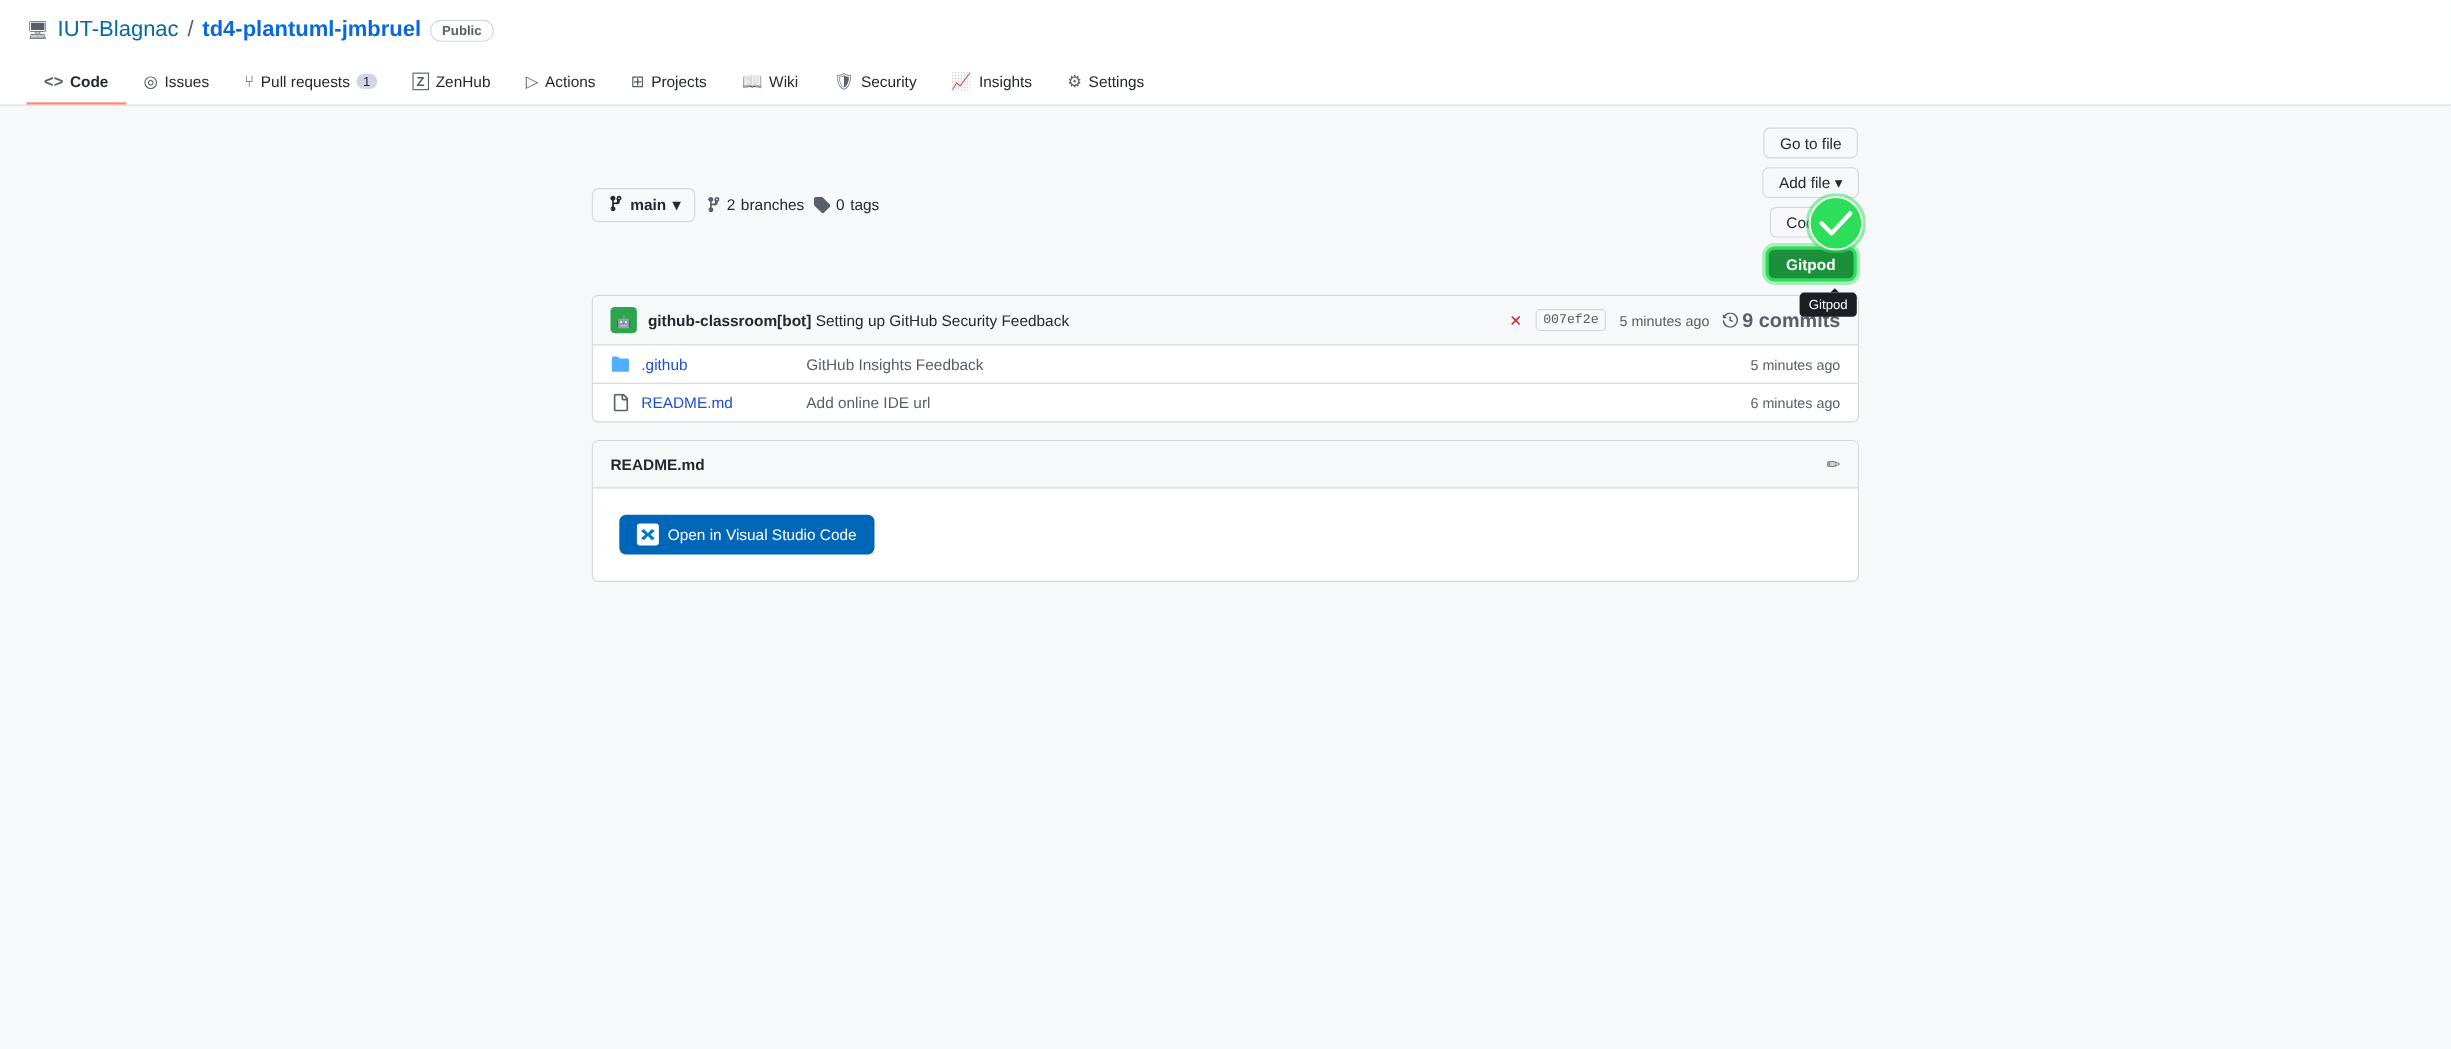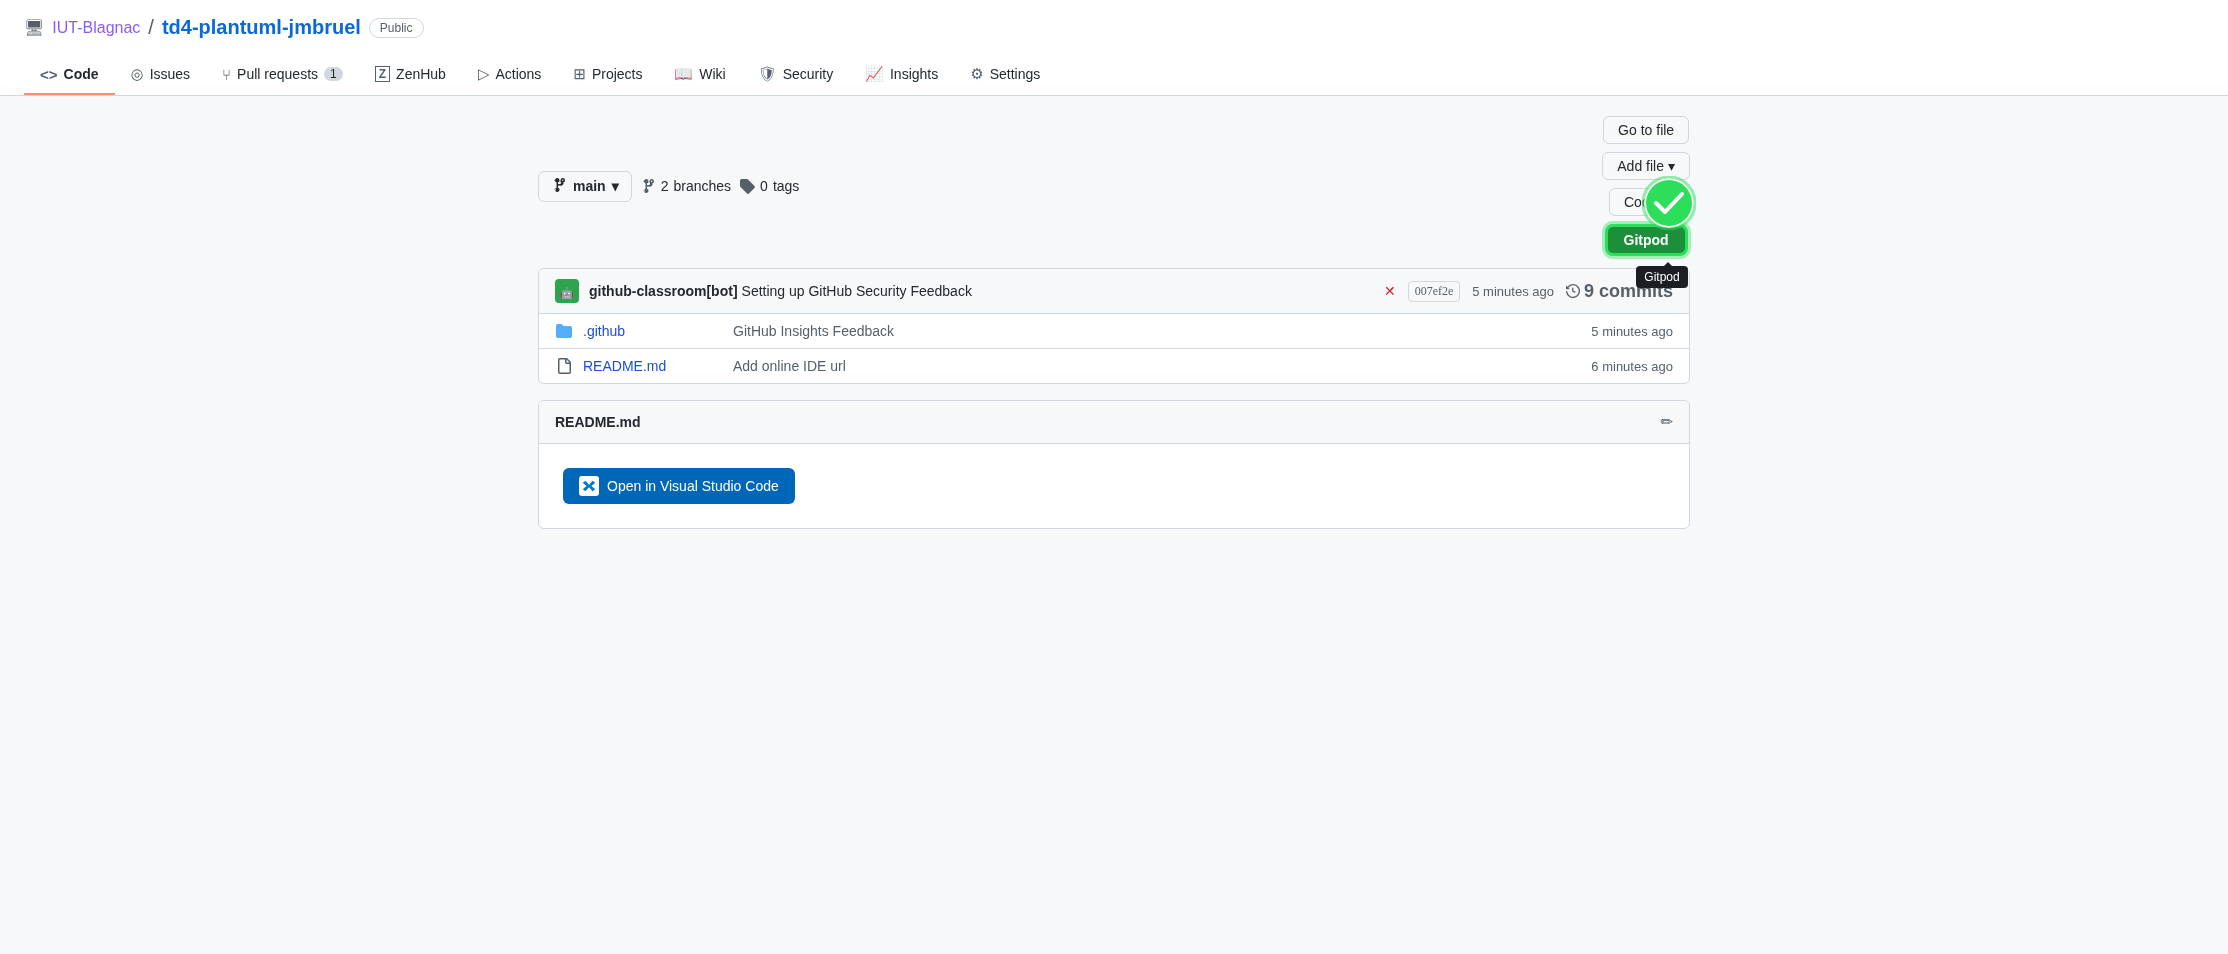--- a/index.html
+++ b/index.html
@@ -25,43 +25,43 @@
       align-items: center;
       gap: 8px;
       margin-bottom: 12px;
       padding-bottom: 4px;
     }
     .repo-icon {
       color: #57606a;
       font-size: 16px;
     }
     .repo-owner {
-      color: #8b5cf6;
+      color: #0369a1;
       font-weight: 400;
-      font-size: 16px;
+      font-size: 20px;
       text-decoration: none;
     }
     .repo-sep {
       color: #57606a;
       font-size: 20px;
       font-weight: 300;
     }
     .repo-name {
       color: #0969da;
       font-weight: 600;
       font-size: 20px;
       text-decoration: none;
     }
     .repo-visibility-badge {
       border: 1px solid #d0d7de;
       border-radius: 20px;
       padding: 2px 10px;
       font-size: 12px;
       color: #57606a;
-      font-weight: 400;
+      font-weight: 700;
     }
     
     .repo-nav {
       display: flex;
       align-items: center;
       gap: 0;
       list-style: none;
       position: relative;
     }
     .nav-item {
@@ -216,21 +216,21 @@
       color: #24292f;
     }
     .commit-right {
       display: flex;
       align-items: center;
       gap: 12px;
       font-size: 13px;
       color: #57606a;
     }
     .commit-hash {
-      font-family: Liberation Serif, serif;
+      font-family: Liberation Mono, monospace;
       font-size: 12px;
       color: #57606a;
       border: 1px solid #d0d7de;
       border-radius: 4px;
       padding: 2px 6px;
     }
     .commit-x-icon {
       color: #cf222e;
       font-size: 14px;
     }

